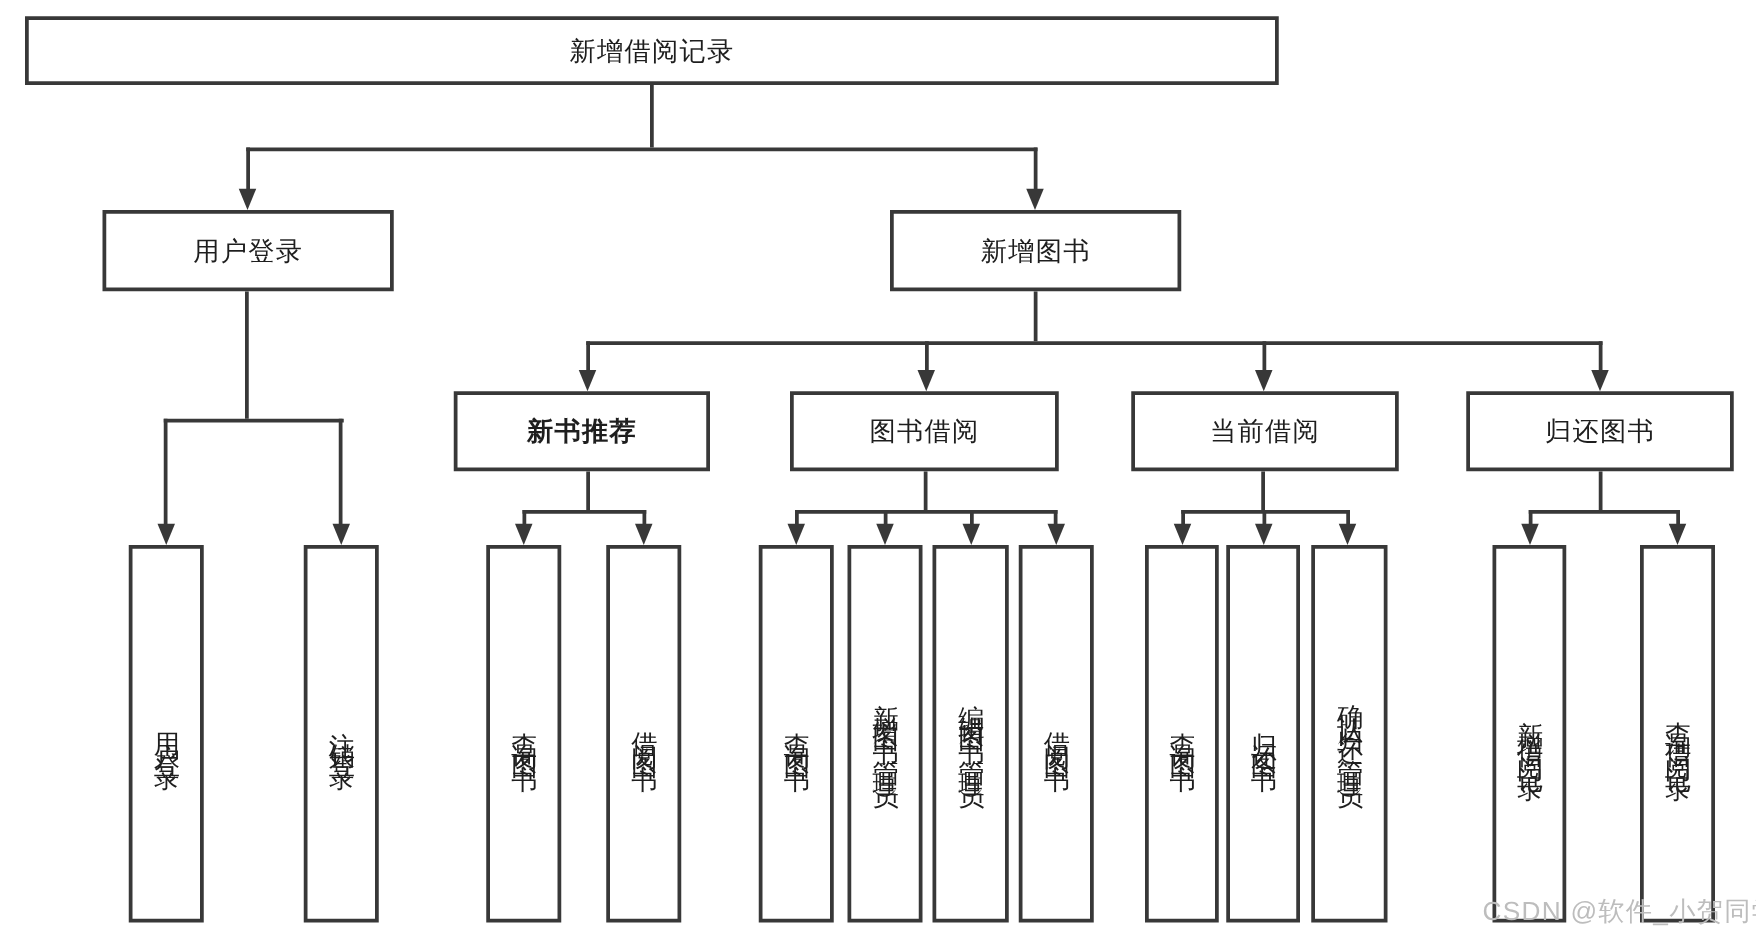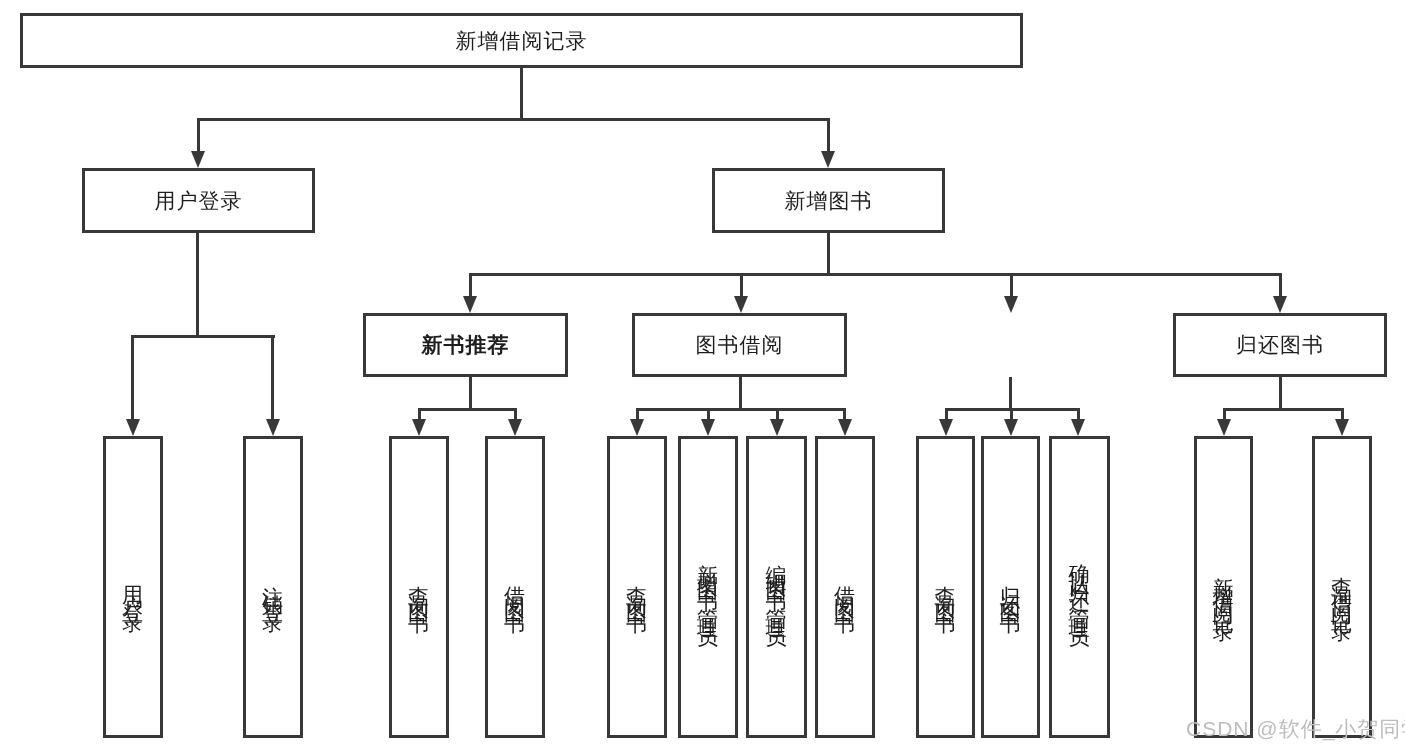--- a/index.html
+++ b/index.html
@@ -135,20 +135,21 @@
   <div class="ah ahl ah-g51"></div>
   <div class="ah ahl ah-g52"></div>
 
   <div class="box b-root">新增借阅记录</div>
 
   <div class="box b-ul">用户登录</div>
   <div class="box b-bm">新增图书</div>
 
   <div class="box b-nb">新书推荐</div>
   <div class="box b-bb">图书借阅</div>
+  <div class="box b-cb">当前借阅</div>
   <div class="box b-br">归还图书</div>
 
   <div class="box leaf vtext b-ul1">用户登录</div>
   <div class="box leaf vtext b-ul2">注销登录</div>
 
   <div class="box leaf vtext b-nb1">查询图书</div>
   <div class="box leaf vtext b-nb2">借阅图书</div>
 
   <div class="box leaf vtext b-bb1">查询图书</div>
   <div class="box leaf vtext b-bb2">新增图书（管理员）</div>

